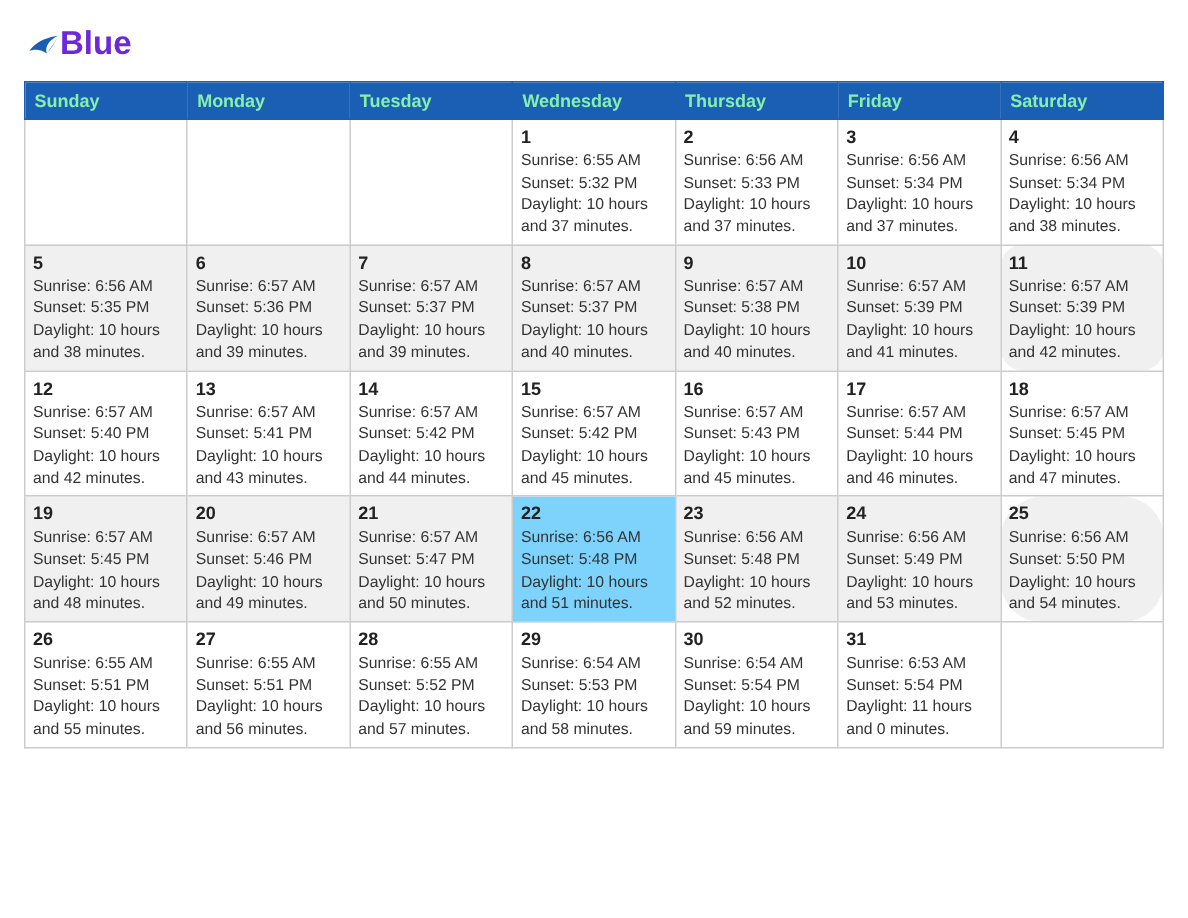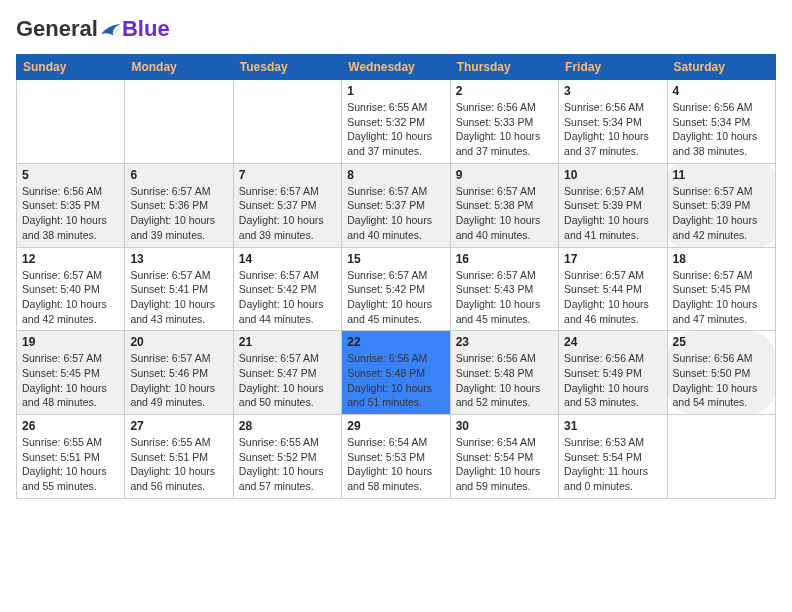--- a/index.html
+++ b/index.html
@@ -46,21 +46,21 @@
       font-size: 14px;
       color: #444;
     }
     .calendar {
       width: 100%;
       border-collapse: collapse;
       font-size: 11px;
     }
     .calendar th {
       background-color: #1a5fb4;
-      color: #fdba74;
+      color: #86efac;
       text-align: left;
       padding: 5px 6px;
       font-size: 12px;
       font-weight: bold;
       border: 1px solid #1a5fb4;
       margin-top: 40px;
     }
     .calendar td {
       border: 1px solid #ccc;
       vertical-align: top;
@@ -86,21 +86,20 @@
     .empty-cell {
       background: #fff !important;
     }
   </style>
 </head>
 <body>
 
 <div class="header">
   <div class="logo">
     <div class="logo-text">
-      <span class="logo-general">General</span>
       <svg class="logo-bird" viewBox="0 0 30 22" fill="none" xmlns="http://www.w3.org/2000/svg">
         <path d="M2 18 C6 12, 14 6, 28 4 C20 8, 16 14, 18 20 C12 16, 6 16, 2 18Z" fill="#1a5fb4"></path>
         <path d="M18 20 C22 16, 26 10, 28 4 C26 10, 22 14, 18 20Z" fill="#5b9bd5"></path>
       </svg>
       <span class="logo-blue">Blue</span>
     </div>
   </div>
   <div class="title-block">
     <div class="month-title"></div>
     <div class="location"></div>
@@ -270,21 +269,21 @@
 Daylight: 10 hours
 and 49 minutes.</div>
         </td>
         <td style="background-color: rgb(240, 240, 240);">
           <div class="day-num">21</div>
           <div class="day-info" style="white-space: pre-line;">Sunrise: 6:57 AM
 Sunset: 5:47 PM
 Daylight: 10 hours
 and 50 minutes.</div>
         </td>
-        <td style="background-color: #3b82f6;">
+        <td style="background-color: #7dd3fc;">
           <div class="day-num">22</div>
           <div class="day-info" style="white-space: pre-line;">Sunrise: 6:56 AM
 Sunset: 5:48 PM
 Daylight: 10 hours
 and 51 minutes.</div>
         </td>
         <td style="background-color: rgb(240, 240, 240);">
           <div class="day-num">23</div>
           <div class="day-info" style="white-space: pre-line;">Sunrise: 6:56 AM
 Sunset: 5:48 PM

